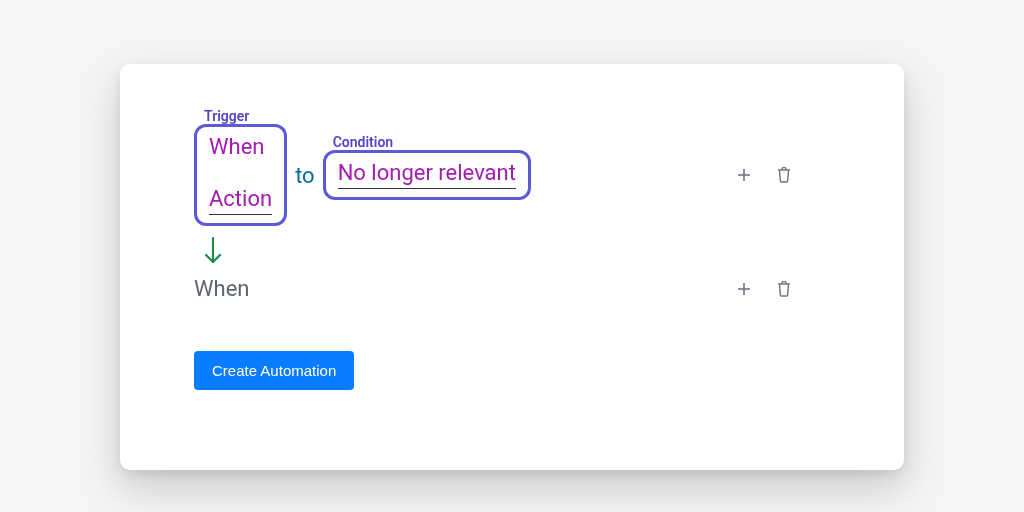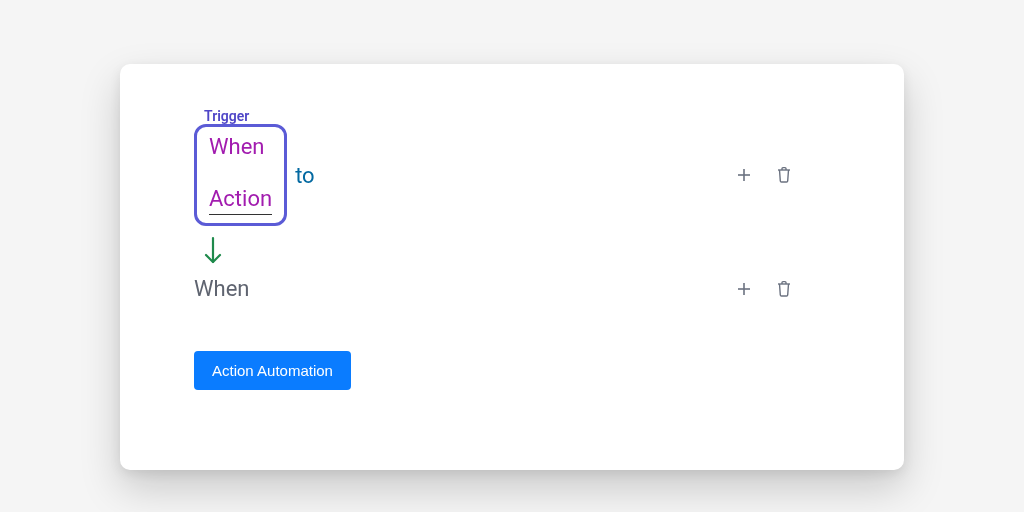--- a/index.html
+++ b/index.html
@@ -123,20 +123,26 @@
       <div class="chip-wrap">
         <span class="chip-label">Trigger</span>
         <div class="chip">
           <span>When</span>
           <span class="underline">Action</span>
         </div>
       </div>
 
       <span class="connector">to</span>
 
+      <div class="chip-wrap">
+        <span class="chip-label">Condition</span>
+        <div class="chip">
+          <span class="underline">No longer relevant</span>
+        </div>
+      </div>
 
     </div>
 
     <div class="row-actions">
       <span class="icon-btn">
         <svg width="16" height="16" viewBox="0 0 16 16" fill="none" stroke="currentColor" stroke-width="1.6">
           <line x1="8" y1="2" x2="8" y2="14"></line>
           <line x1="2" y1="8" x2="14" y2="8"></line>
         </svg>
       </span>
@@ -175,15 +181,15 @@
       <span class="icon-btn">
         <svg width="16" height="18" viewBox="0 0 16 18" fill="none" stroke="currentColor" stroke-width="1.4">
           <path d="M2 4h12"></path>
           <path d="M6 4V2.5C6 2 6.4 1.6 7 1.6h2c.6 0 1 .4 1 .9V4"></path>
           <path d="M3.5 4l.8 11c.05.6.5 1 1.1 1h5.2c.6 0 1.05-.4 1.1-1l.8-11"></path>
         </svg>
       </span>
     </div>
   </div>
 
-  <button class="create-btn">Action Automation</button>
+  <button class="create-btn">Create Automation</button>
 
 </div>
 
 </body></html>

